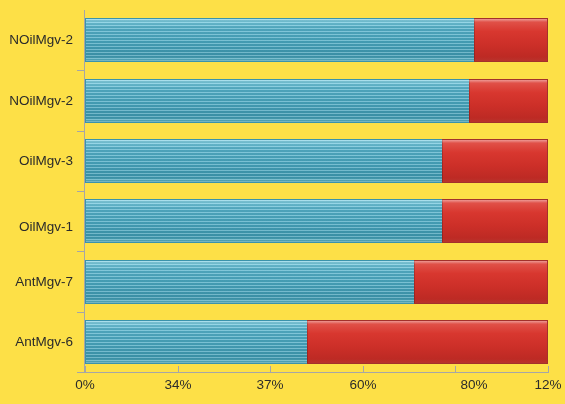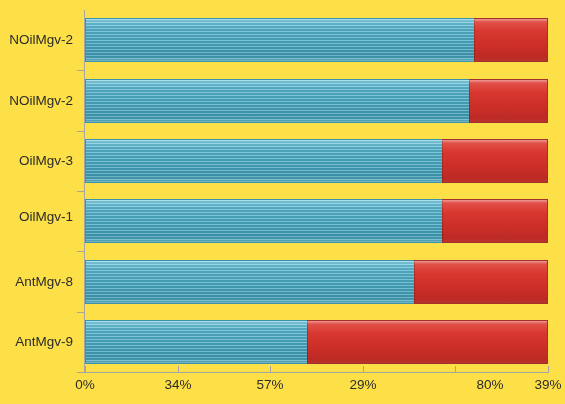--- a/index.html
+++ b/index.html
@@ -200,27 +200,27 @@
       <div class="x-tick" style="left: 270px;"></div>
       <div class="x-tick" style="left: 363px;"></div>
       <div class="x-tick" style="left: 455px;"></div>
       <div class="x-tick" style="left: 548px;"></div>
     </div>
 
   <div id="catlabels-host">
       <div class="cat-label-box" style="top: 33.1667px;">NOilMgv-2</div>
       <div class="cat-label-box" style="top: 93.5px;">NOilMgv-2</div>
       <div class="cat-label-box" style="top: 153.833px;">OilMgv-3</div>
-      <div class="cat-label-box" style="top: 210px;">OilMgv-1</div>
-      <div class="cat-label-box" style="top: 274.5px;">AntMgv-8</div>
-      <div class="cat-label-box" style="top: 334.833px;">AntMgv-9</div>
+      <div class="cat-label-box" style="top: 220px;">OilMgv-1</div>
+      <div class="cat-label-box" style="top: 274.5px;">AntMgv-7</div>
+      <div class="cat-label-box" style="top: 334.833px;">AntMgv-6</div>
     </div>
 
   <div id="xlabels-host">
       <div class="x-label" style="left: 85px;">0%</div>
       <div class="x-label" style="left: 178px;">34%</div>
-      <div class="x-label" style="left: 270px;">57%</div>
-      <div class="x-label" style="left: 363px;">29%</div>
-      <div class="x-label" style="left: 477px; padding-left: 26px;">80%</div>
-      <div class="x-label" style="left: 548px;">39%</div>
+      <div class="x-label" style="left: 270px;">37%</div>
+      <div class="x-label" style="left: 363px;">60%</div>
+      <div class="x-label" style="left: 461px; padding-left: 26px;">80%</div>
+      <div class="x-label" style="left: 548px;">12%</div>
     </div>
 
 </div>
 
 </body></html>

